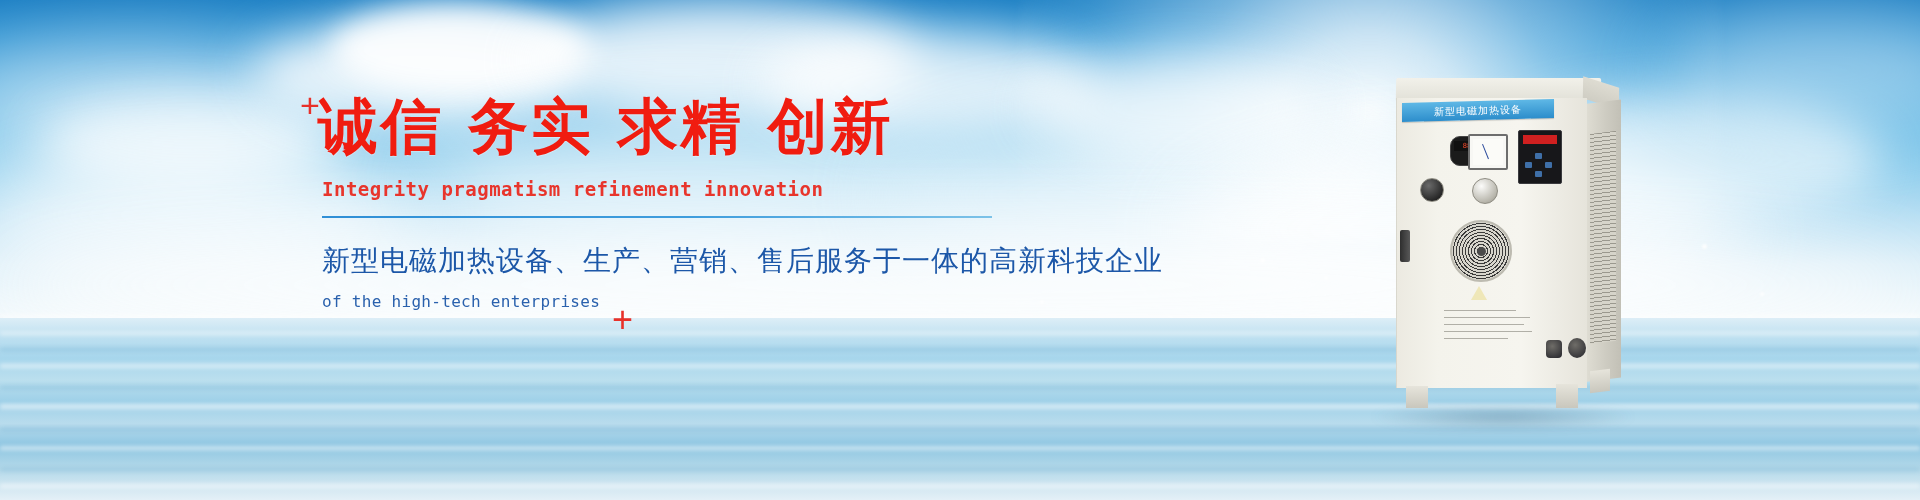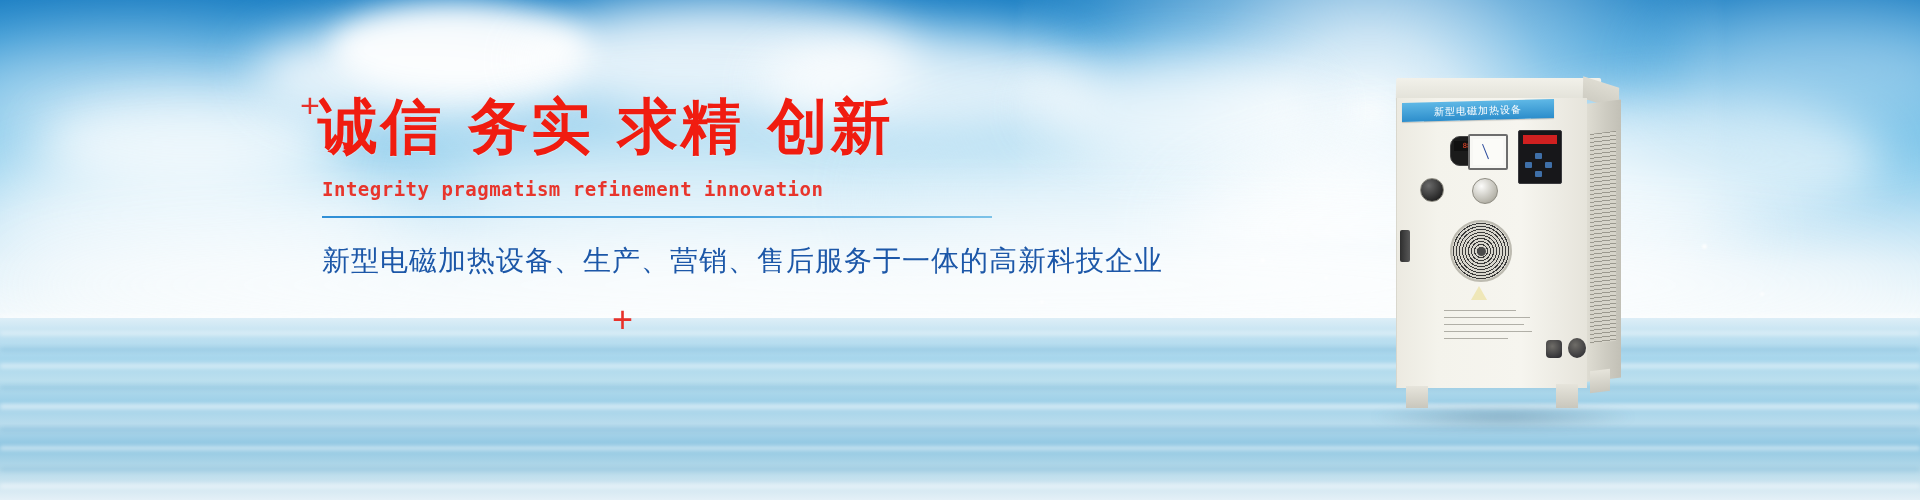--- a/index.html
+++ b/index.html
@@ -224,20 +224,21 @@
   <div class="sparkle" style="left:1040px;top:300px;width:4px;height:4px;"></div>
 
   <div class="plus" id="plus-top">+</div>
   <div class="plus" id="plus-bottom">+</div>
 
   <div class="copy">
     <div class="headline">诚信 务实 求精 创新</div>
     <div class="headline-en">Integrity  pragmatism  refinement  innovation</div>
     <div class="divider"></div>
     <div class="desc-cn">新型电磁加热设备、生产、营销、售后服务于一体的高新科技企业</div>
+    <div class="desc-en">of the high-tech enterprises</div>
   </div>
 
   <div class="shadow"></div>
   <div id="machine">
 
     <div class="mach-top"></div>
     <div class="mach-top-side"></div>
     <div class="mach-side"></div>
     <div class="mach-front"></div>
 

